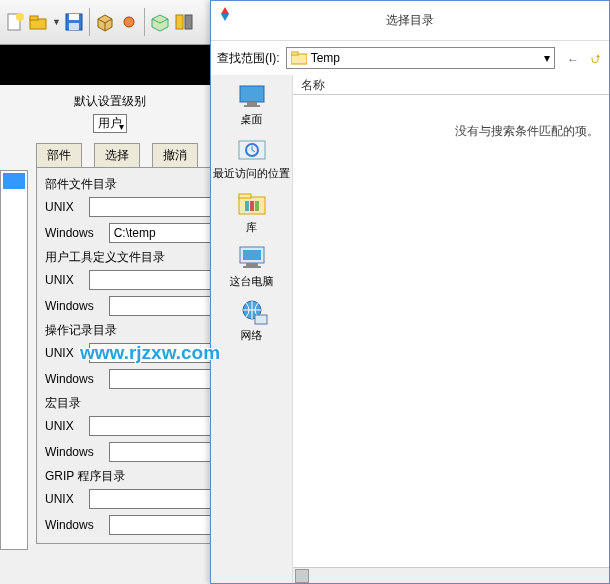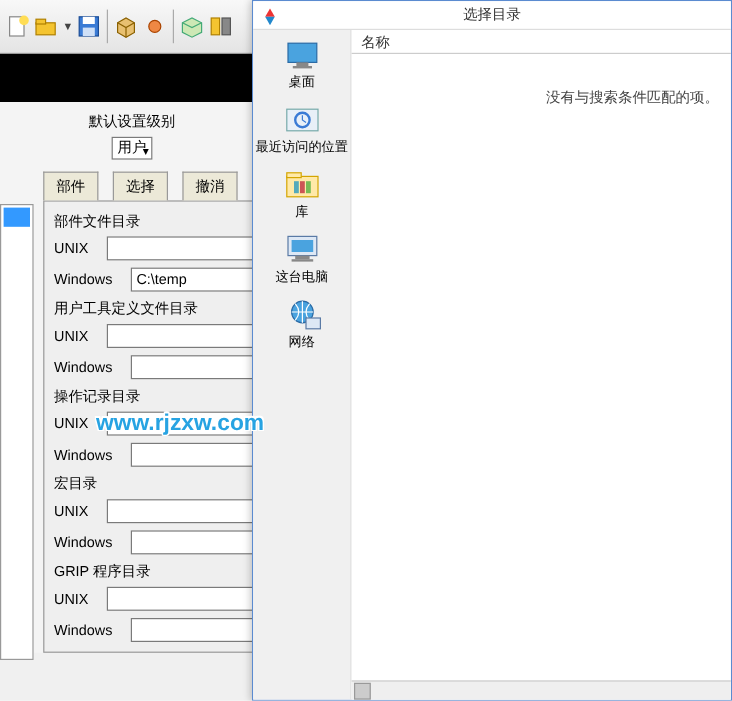--- a/index.html
+++ b/index.html
@@ -20,21 +20,21 @@
 .tabs { display: flex; gap: 12px; margin: 10px 0 0 0; }
 .tab { border: 1px solid #999; border-bottom: none; background: #ece9d8; padding: 3px 10px; }
 .form-panel { border: 1px solid #999; background: #efefef; margin-left: 30px; margin-top: 0; padding: 6px 4px 0 8px; height: 377px; overflow: hidden; }
 .sec-title { margin: 2px 0 4px 0; }
 .field-row { display: flex; align-items: center; gap: 15px; margin-bottom: 6px; }
 .field-lab { width: 54px; }
 .tinput { flex: 1; height: 20px; border: 1px solid #7a7a7a; background: #fff; padding: 0 4px; }
 .watermark { position: absolute; top: 342px; left: 80px; font-family: Arial; font-weight: bold; font-size: 19px; color: #27a3e2; text-shadow: -1px 0 #fff,1px 0 #fff,0 -1px #fff,0 1px #fff,-1px -1px #fff,1px 1px #fff,-1px 1px #fff,1px -1px #fff; pointer-events: none; z-index: 50; }
 
 .dialog { position: absolute; left: 210px; top: 0; width: 400px; height: 584px; background: #fff; border: 1px solid #5b8bd0; box-shadow: -2px 0 6px rgba(0,0,0,.2); display: flex; flex-direction: column; z-index: 10; }
-.dlg-title { height: 24px; background: #fff; color: #333; display: flex; align-items: center; justify-content: center; font-size: 13px; border-bottom: 1px solid #ddd; position: relative; }
+.dlg-title { height: 40px; background: #fff; color: #333; display: flex; align-items: center; justify-content: center; font-size: 13px; border-bottom: 1px solid #ddd; position: relative; }
 .dlg-title .ico { position: absolute; left: 6px; top: 5px; }
 .look-row { display: flex; align-items: center; gap: 6px; padding: 6px 6px; }
 .look-combo { flex: 1; height: 22px; border: 1px solid #888; display: flex; align-items: center; padding: 0 4px; gap: 4px; position: relative; background: #fff; }
 .look-combo::after { content: "▾"; position: absolute; right: 4px; }
 .nav-btn { width: 18px; height: 18px; border: none; background: none; color: #666; }
 .dlg-body { flex: 1; display: flex; min-height: 0; }
 .places { width: 82px; background: #f0f0f0; border-right: 1px solid #ddd; display: flex; flex-direction: column; align-items: center; padding: 6px 0; gap: 10px; }
 .place { display: flex; flex-direction: column; align-items: center; gap: 2px; width: 100%; text-align: center; }
 .place .lab { font-size: 11px; line-height: 1.1; }
 .list-area { flex: 1; display: flex; flex-direction: column; background: #fff; position: relative; }
@@ -170,20 +170,32 @@
 <div class="dialog">
   <div class="dlg-title">
     <span class="ico">
         <svg width="16" height="16">
           <path d="M8 1 L12 8 L4 8 Z" fill="#e33"></path>
           <path d="M8 15 L4 8 L12 8 Z" fill="#28c"></path>
         </svg>
       </span>
     <span>选择目录</span>
   </div>
+  <div class="look-row">
+    <span class="label">查找范围(I):</span>
+    <div class="look-combo">
+      <svg width="16" height="14">
+          <rect x="0" y="3" width="16" height="10" fill="#ffe9a8" stroke="#d4a500"></rect>
+          <rect x="0" y="1" width="7" height="3" fill="#ffe9a8" stroke="#d4a500"></rect>
+        </svg>
+      <span>Temp</span>
+    </div>
+    <button class="nav-btn">←</button>
+    <button class="nav-btn" style="color:#d4a500">⮍</button>
+  </div>
   <div class="dlg-body">
     <div class="places" id="places">
         <div class="place">
           <span>
             <svg width="34" height="30">
               <rect x="5" y="5" width="24" height="16" fill="#4aa3df" stroke="#2a6aa5"></rect>
               <rect x="12" y="21" width="10" height="3" fill="#888"></rect>
               <rect x="9" y="24" width="16" height="2" fill="#888"></rect>
             </svg>
           </span>

